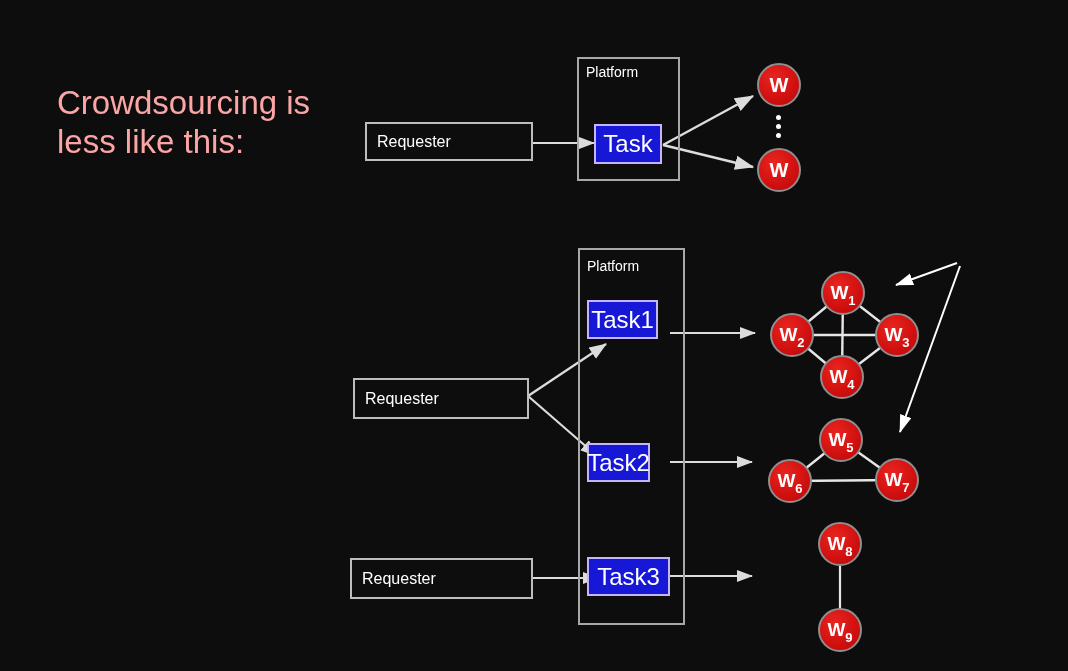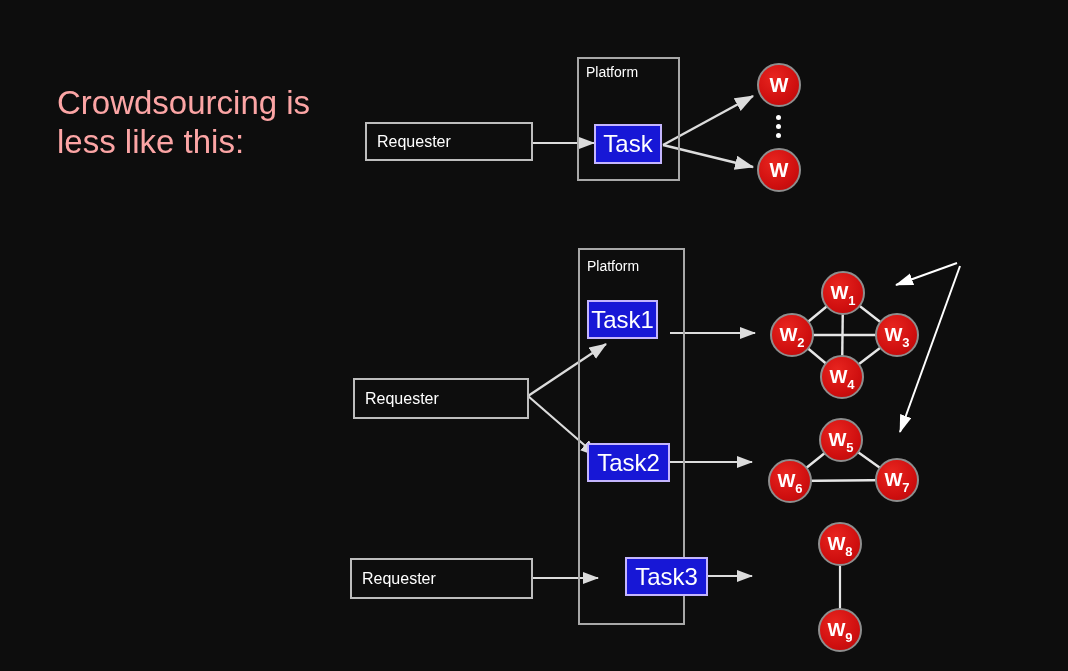--- a/index.html
+++ b/index.html
@@ -104,23 +104,23 @@
 
   <div class="platform-box" style="left:578px;top:248px;width:107px;height:377px;"></div>
   <div class="platform-label" style="left:587px;top:258px;">Platform</div>
 
   <div class="req-box" style="left:353px;top:378px;width:176px;height:41px;">Requester</div>
 
   <div class="req-box" style="left:350px;top:558px;width:183px;height:41px;">Requester</div>
 
   <div class="task-box" style="left:587px;top:300px;width:71px;height:39px;">Task1</div>
 
-  <div class="task-box" style="left:587px;top:443px;width:83px;height:39px;">Task2</div>
+  <div class="task-box" style="left:587px;top:443px;width:63px;height:39px;">Task2</div>
 
-  <div class="task-box" style="left:587px;top:557px;width:83px;height:39px;margin-left:38px;">Task3</div>
+  <div class="task-box" style="left:587px;top:557px;width:83px;height:39px;">Task3</div>
 
   <div class="node" style="left:821px;top:271px;">
     <span>W</span>
       <span class="sub">1</span>
   </div>
   <div class="node" style="left:770px;top:313px;">
     <span>W</span>
       <span class="sub">2</span>
   </div>
   <div class="node" style="left:875px;top:313px;">

